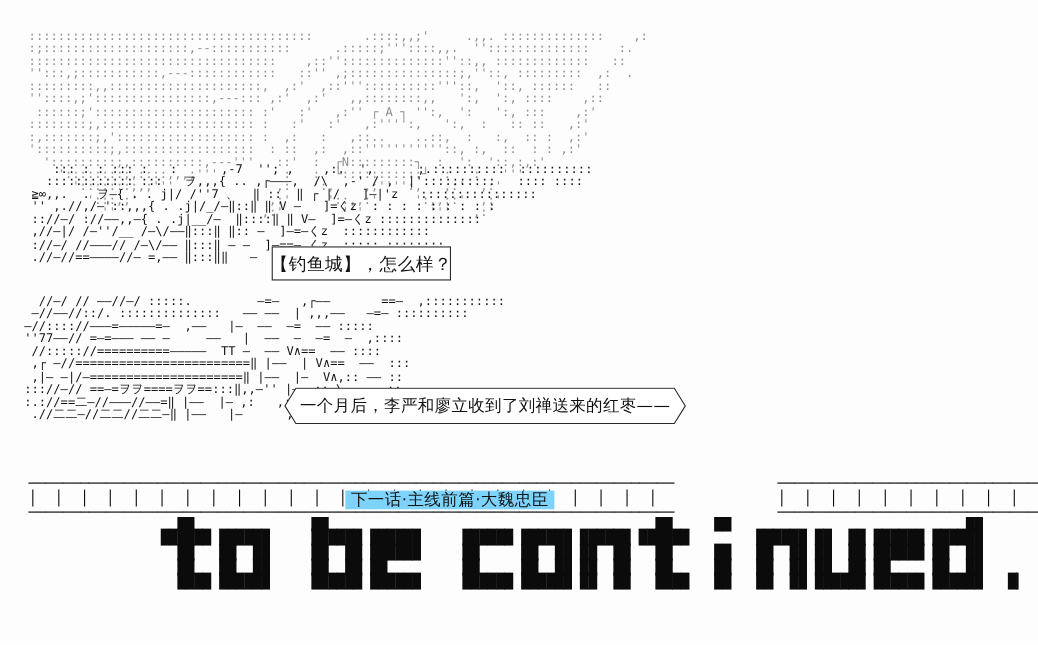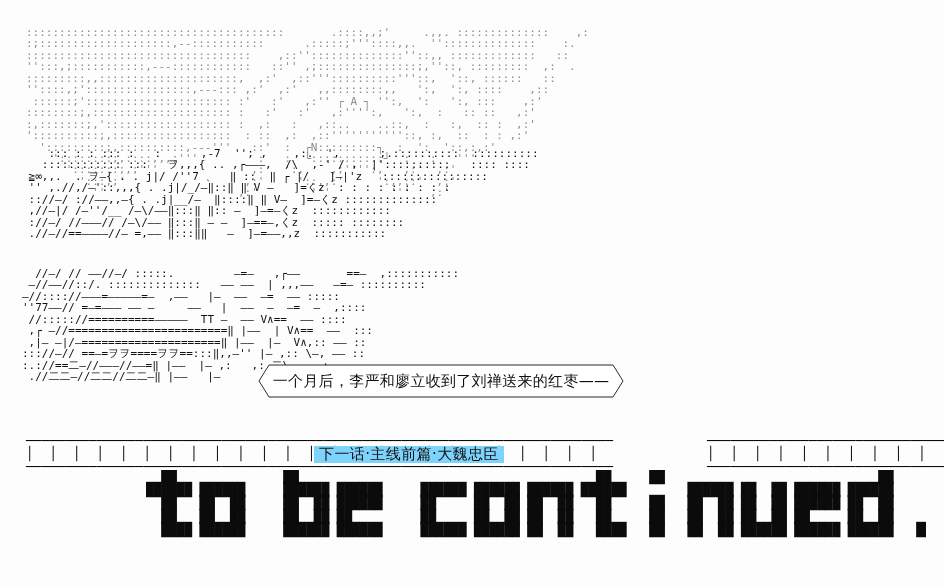--- a/index.html
+++ b/index.html
@@ -78,21 +78,21 @@
   }
   #bubble-1 {
     left: 247px;
     top: 224px;
     width: 163px;
     height: 31px;
   }
   
   #bubble-2 {
     left: 258px;
-    top: 364px;
+    top: 352px;
     width: 366px;
     height: 34px;
     border: none;
     background: transparent;
   }
   #bubble-2 .hexbox {
     position: absolute;
     left: 0;
     top: 0;
     width: 366px;
@@ -202,20 +202,23 @@
 ―//:::://―――=―――――=―  ,――   |―  ――  ―=  ―― :::::
 ''77――// =―=――― ―― ―     ――   |  ――  ―  ―=  ―  ,::::
  //::::://==========―――――  TT ―  ―― V∧==  ―― ::::
  ,┌ ―//========================‖ |――  | V∧==  ――  :::
  ,|― ―|/―=====================‖ |――  |―  V∧,:: ―― ::
 ::://―// ==―=ヲヲ====ヲヲ==:::‖,,―'' |― ,:: \―, ―― ::
 :.://==二―//―――//――=‖ |――  |― ,:   ,: 二\― ―― :
  .//二二―//二二//二二―‖ |――   |―      ,:  &lt;二  ――</pre>
   </div>
 
+  <div class="bubble" id="bubble-1">
+    <span>【钓鱼城】，怎么样？</span>
+  </div>
 
   <div class="bubble" id="bubble-2">
     <span class="hexbox">
       <svg width="366" height="34" viewBox="0 0 366 34" xmlns="http://www.w3.org/2000/svg">
         <polygon points="11,1 355,1 365,17 355,33 11,33 1,17" fill="#ffffff" stroke="#2a2a2a" stroke-width="1"></polygon>
       </svg>
     </span>
     <span class="hextext">一个月后，李严和廖立收到了刘禅送来的红枣——</span>
   </div>
 

